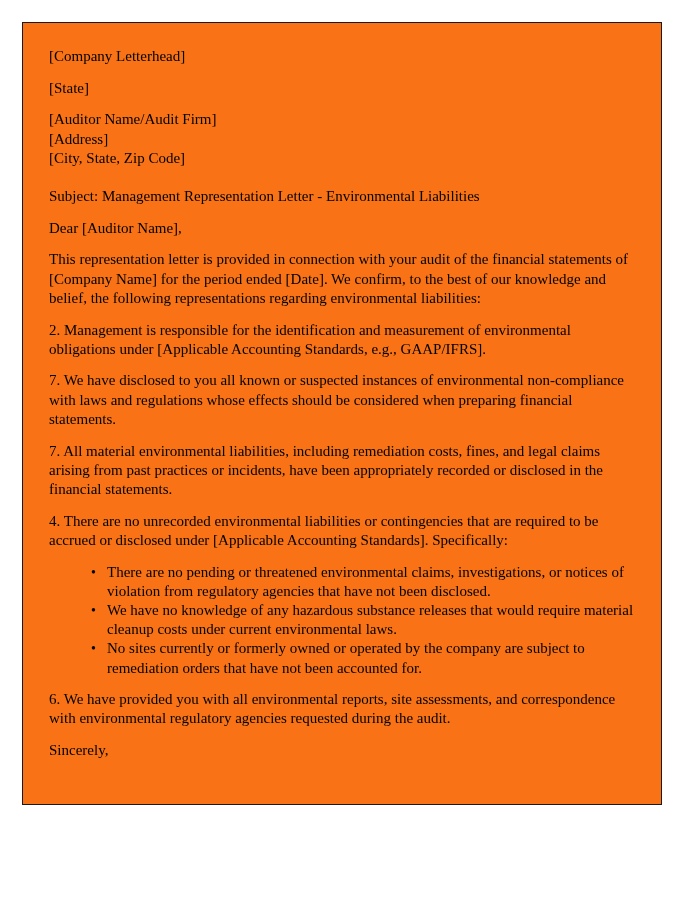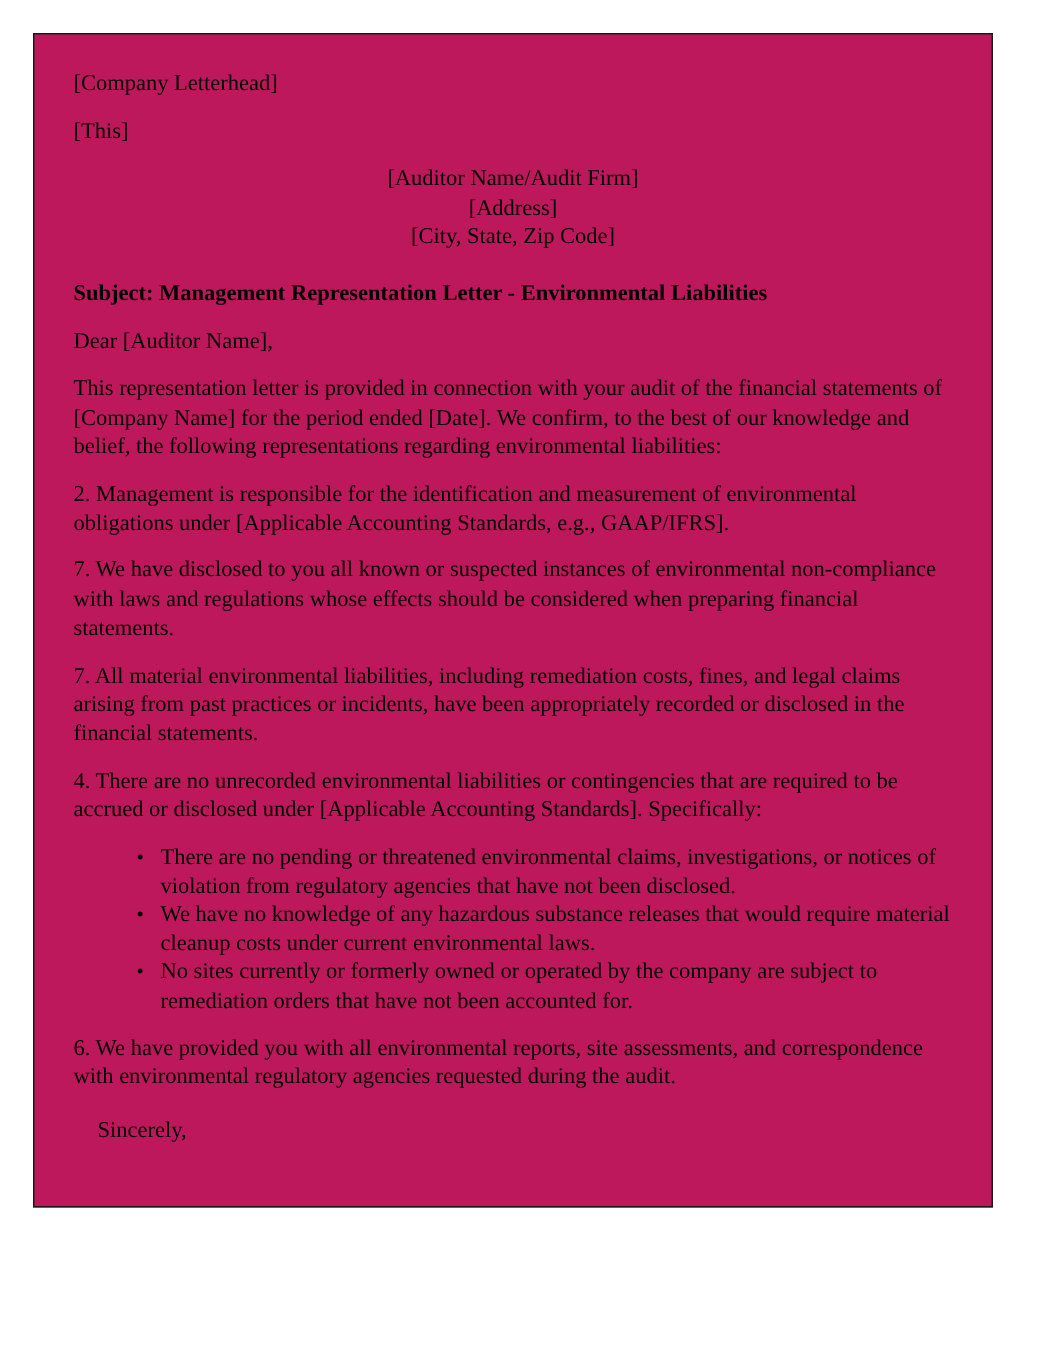--- a/index.html
+++ b/index.html
@@ -16,46 +16,45 @@
   }
 
   .page {
     position: absolute;
     left: 22px;
     top: 22px;
     width: 640px;       
     height: 783px;      
     box-sizing: border-box;
     border: 1.4px solid #1a1a1a;
-    background: #be185d;
+    background: #f97316;
     overflow: hidden;
   }
 
   .page-inner {
     padding: 24px 26px 0 26px;
   }
 
   .blk {
     font-size: 15px;
     line-height: 19.2px;
     margin: 0 0 12.5px 0;
     text-align: left;
   }
 
   .tight {
     margin-bottom: 0;
-    text-align: center;
   }
 
   .group {
     margin: 0 0 12.5px 0;
   }
 
   .subject {
-    font-weight: bold;
+    font-weight: normal;
     font-size: 15px;
     line-height: 19.2px;
     margin: 0 0 13px 0;
   }
 
   .spacer-sm { height: 6px; }
 
   ul.bullets {
     margin: 0 0 12.5px 0;
     padding-left: 42px;
@@ -73,32 +72,32 @@
     position: absolute;
     left: 0;
     top: 0;
     font-size: 14px;
     line-height: 19.2px;
   }
 
   .clipped {
     font-size: 15px;
     line-height: 19.2px;
-    margin: 16px;
+    margin: 0;
   }
 </style>
 </head>
 <body>
 
 <div class="page">
   <div class="page-inner">
 
     <p class="blk">[Company Letterhead]</p>
 
-    <p class="blk">[This]</p>
+    <p class="blk">[State]</p>
 
     <div class="group">
       <p class="blk tight">[Auditor Name/Audit Firm]</p>
       <p class="blk tight">[Address]</p>
       <p class="blk tight">[City, State, Zip Code]</p>
     </div>
 
     <div class="spacer-sm"></div>
 
     <p class="subject">Subject: Management Representation Letter - Environmental Liabilities</p>

